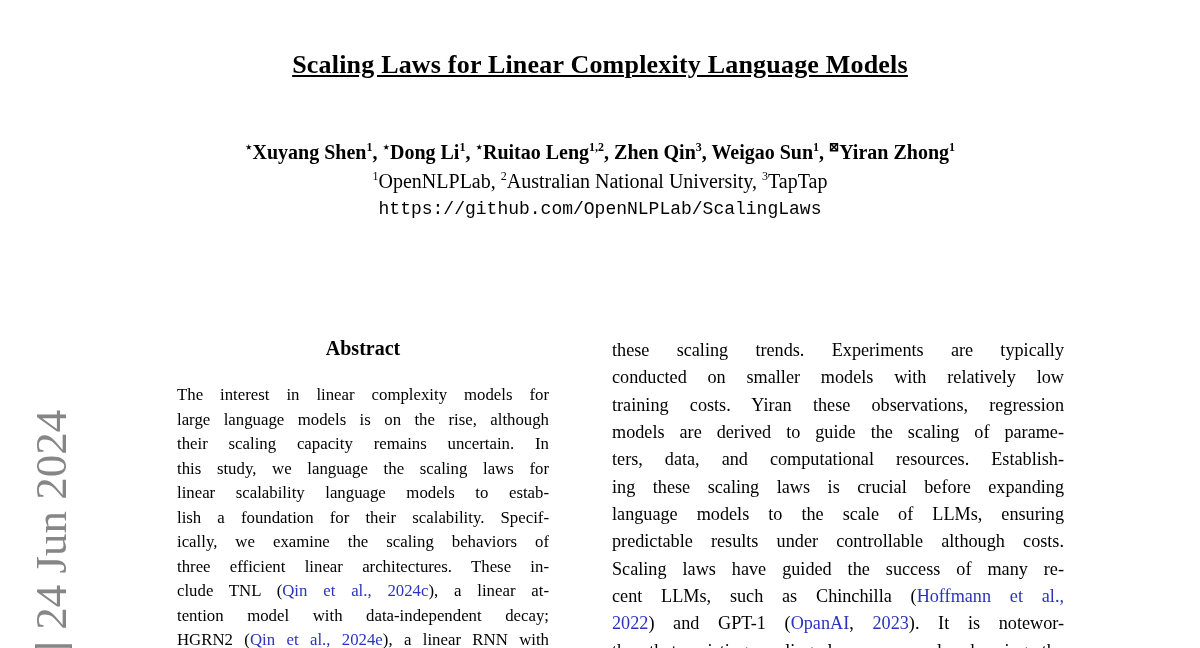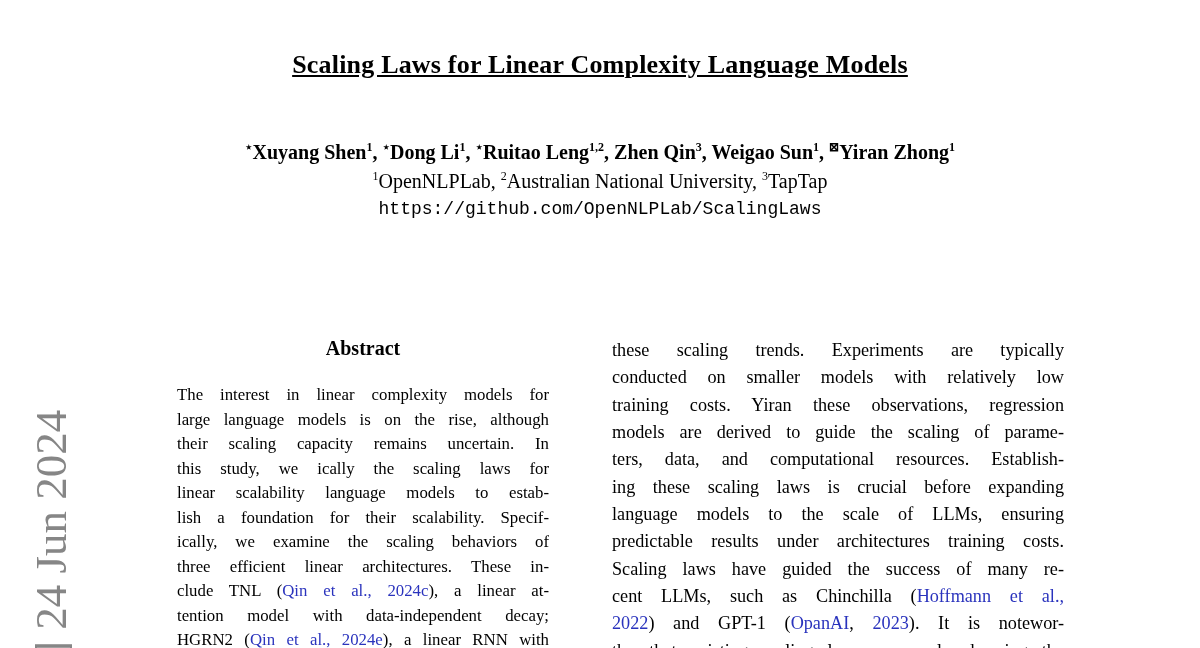--- a/index.html
+++ b/index.html
@@ -39,38 +39,38 @@
   <div class="center affils"><sup>1</sup><span>OpenNLPLab, </span><sup>2</sup><span>Australian National University, </span><sup>3</sup><span>TapTap</span></div>
 
   <div class="center url">https://github.com/OpenNLPLab/ScalingLaws</div>
 
   <div class="abs-head">Abstract</div>
 
   <div class="col col-left">
       <div class="jline"><span>The interest in linear complexity models for</span></div>
       <div class="jline"><span>large language models is on the rise, although</span></div>
       <div class="jline"><span>their scaling capacity remains uncertain. In</span></div>
-      <div class="jline"><span>this study, we ically the scaling laws for</span></div>
+      <div class="jline"><span>this study, we language the scaling laws for</span></div>
       <div class="jline"><span>linear scalability language models to estab-</span></div>
       <div class="jline"><span>lish a foundation for their scalability. Specif-</span></div>
       <div class="jline"><span>ically, we examine the scaling behaviors of</span></div>
       <div class="jline"><span>three efficient linear architectures. These in-</span></div>
       <div class="jline"><span>clude TNL (</span><span class="cite">Qin et al., 2024c</span><span>), a linear at-</span></div>
       <div class="jline"><span>tention model with data-independent decay;</span></div>
       <div class="jline"><span>HGRN2 (</span><span class="cite">Qin et al., 2024e</span><span>), a linear RNN with</span></div>
     </div>
 
   <div class="col col-right">
       <div class="jline"><span>these scaling trends. Experiments are typically</span></div>
       <div class="jline"><span>conducted on smaller models with relatively low</span></div>
       <div class="jline"><span>training costs. Yiran these observations, regression</span></div>
       <div class="jline"><span>models are derived to guide the scaling of parame-</span></div>
       <div class="jline"><span>ters, data, and computational resources. Establish-</span></div>
       <div class="jline"><span>ing these scaling laws is crucial before expanding</span></div>
       <div class="jline"><span>language models to the scale of LLMs, ensuring</span></div>
-      <div class="jline"><span>predictable results under architectures training costs.</span></div>
+      <div class="jline"><span>predictable results under controllable although costs.</span></div>
       <div class="jline"><span>Scaling laws have guided the success of many re-</span></div>
       <div class="jline"><span>cent LLMs, such as Chinchilla (</span><span class="cite">Hoffmann et al.,</span></div>
       <div class="jline"><span class="cite">2022</span><span>) and GPT-1 (</span><span class="cite">OpanAI</span><span>, </span><span class="cite">2023</span><span>). It is notewor-</span></div>
       <div class="jline"><span>thy that existing scaling laws are explored using the</span></div>
     </div>
 
 </div>
 
 </body></html>

